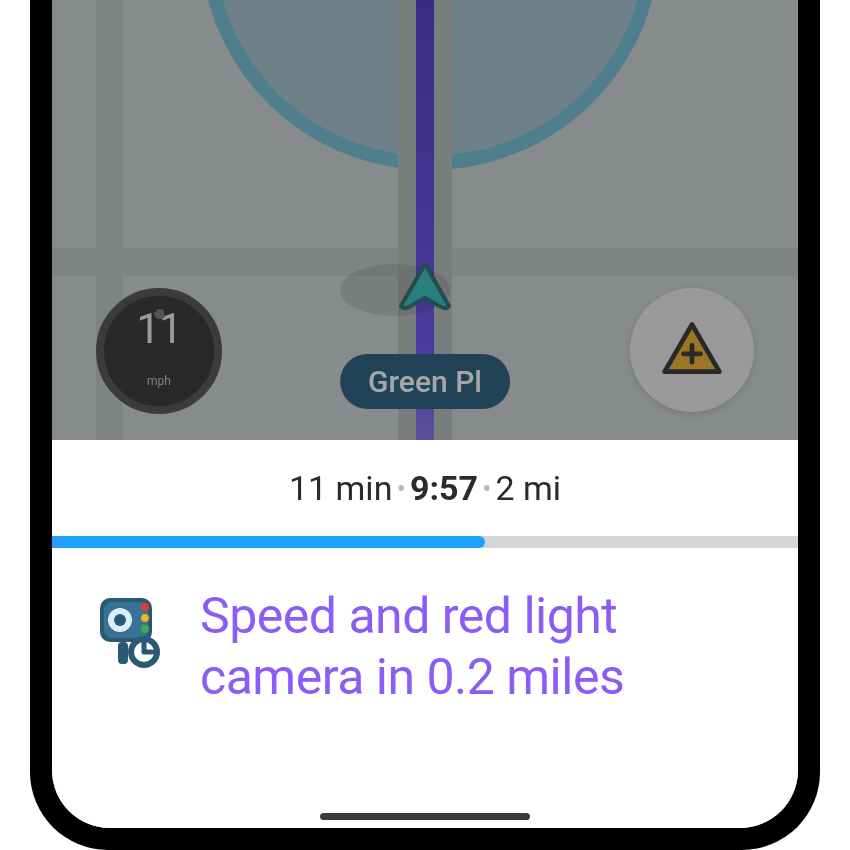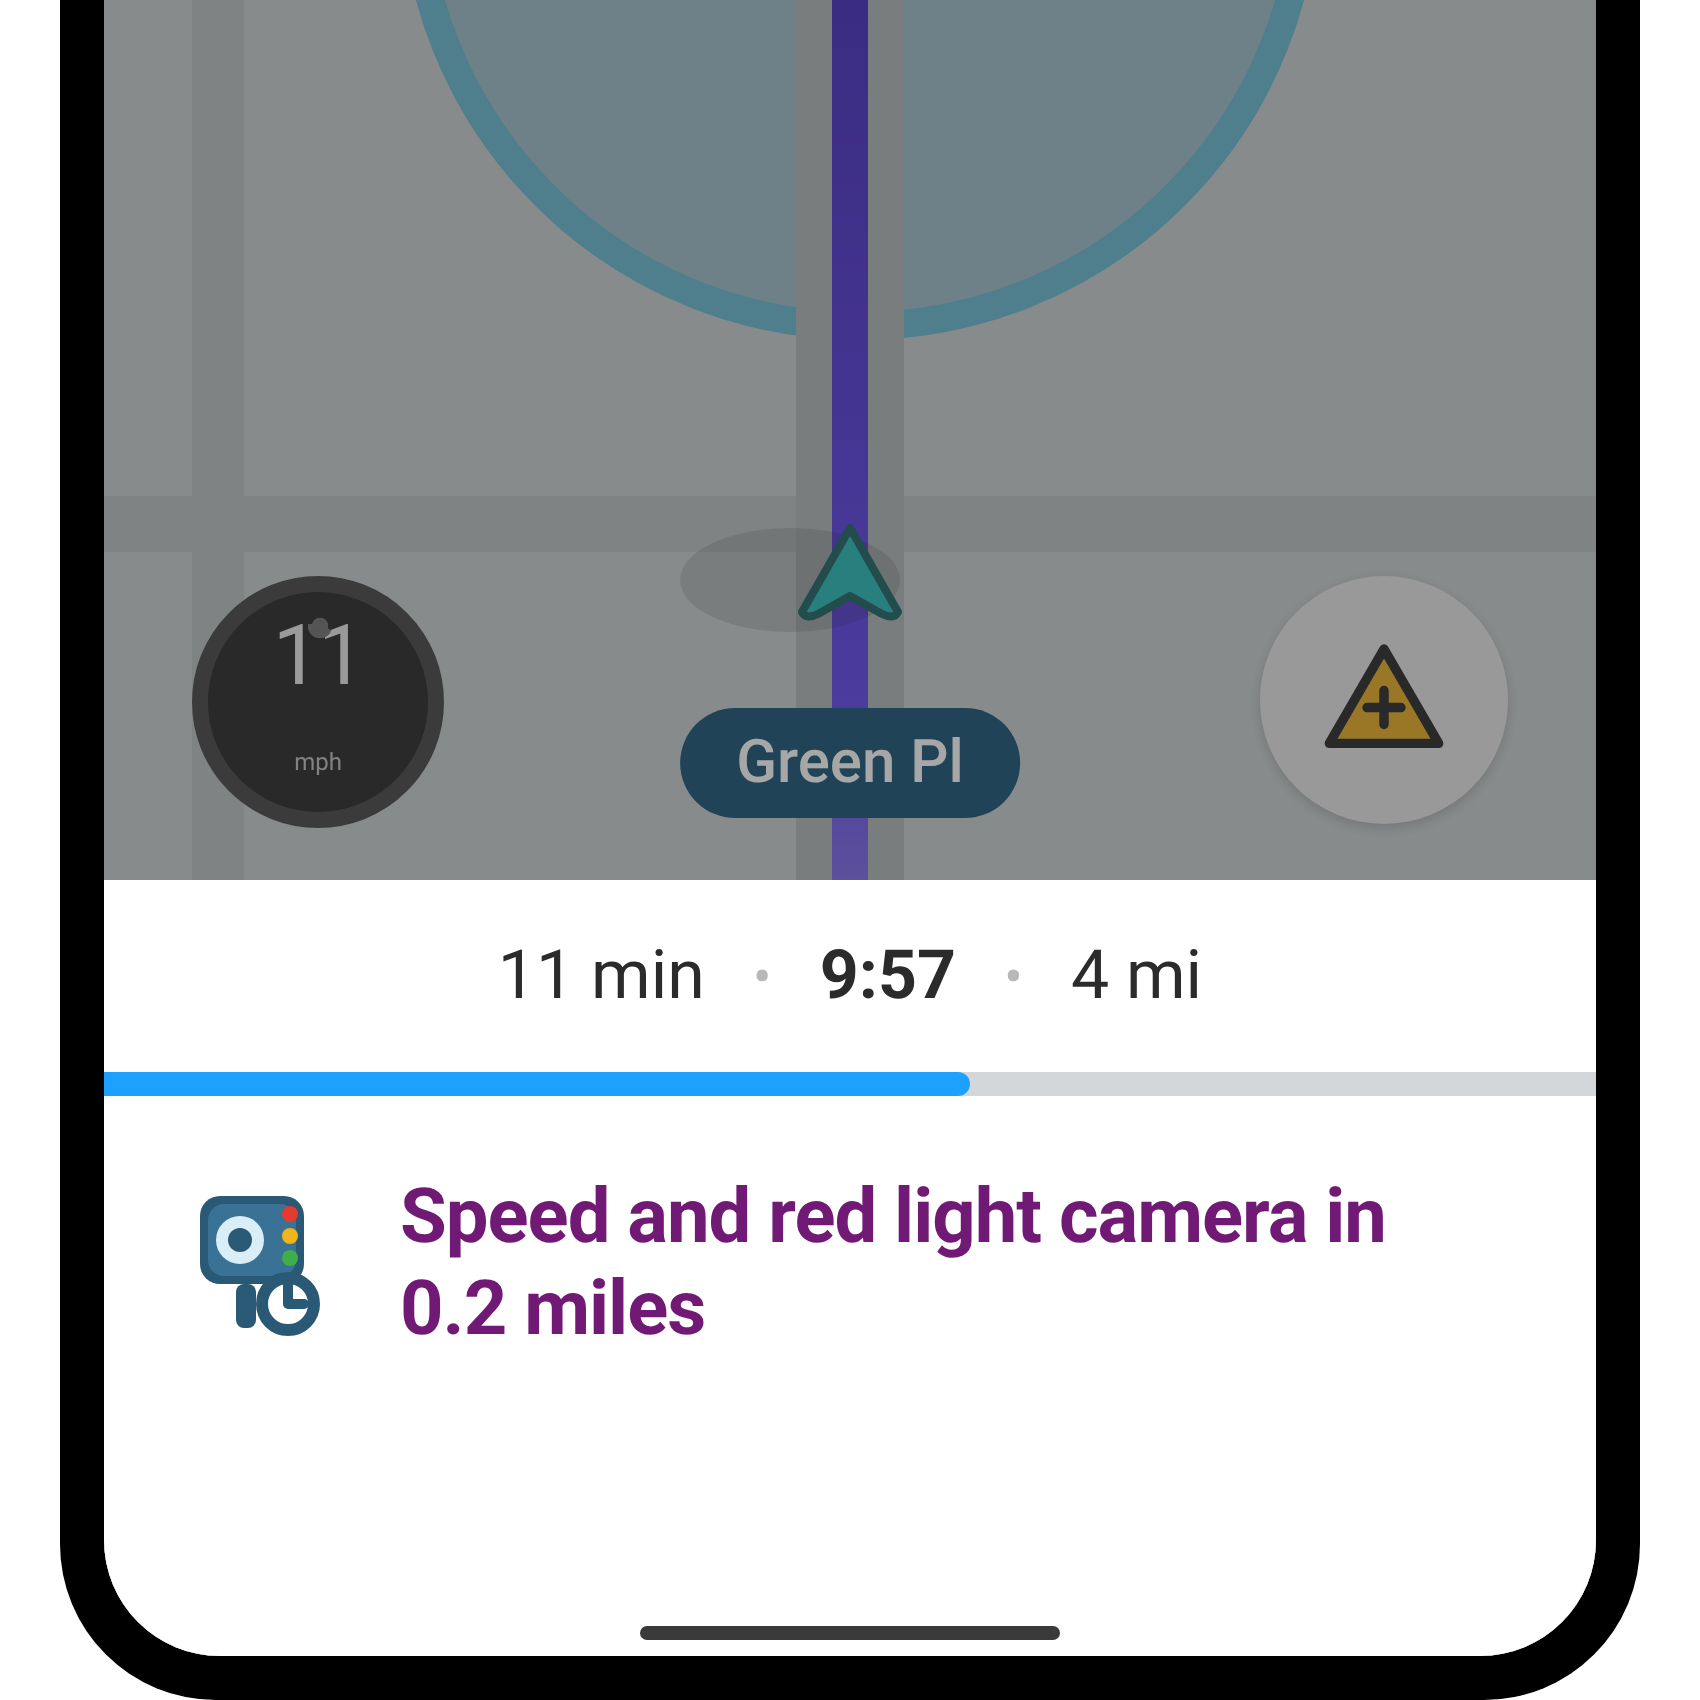--- a/index.html
+++ b/index.html
@@ -178,21 +178,21 @@
     position: absolute;
     left: 0; right: 0; bottom: 0;
     height: 388px;
     background: #fff;
     z-index: 100;
   }
   .eta-row {
     display: flex;
     align-items: center;
     justify-content: center;
-    gap: 24px;
+    gap: 4px;
     padding-top: 28px;
     font-size: 34px;
     color: #2b2b2b;
   }
   .eta-row .sep { color: #b8b8b8; font-size: 28px; }
   .eta-row .bold { font-weight: 700; }
   .progress-wrap {
     margin-top: 28px;
     width: 100%;
     height: 12px;
@@ -210,23 +210,23 @@
     align-items: flex-start;
     gap: 28px;
     padding: 38px 44px 0 44px;
   }
   .alert-icon {
     flex: 0 0 76px;
     width: 76px; height: 76px;
     margin-top: 6px;
   }
   .alert-text {
-    font-size: 38px;
-    font-weight: 700;
-    color: #701a75;
+    font-size: 50px;
+    font-weight: 400;
+    color: #8b5cf6;
     line-height: 1.22;
     letter-spacing: -0.5px;
   }
   .home-indicator {
     position: absolute;
     bottom: 8px;
     left: 50%;
     transform: translateX(-50%);
     width: 210px; height: 7px;
     background: #3a3a3a;
@@ -290,21 +290,21 @@
 
       <div class="dim"></div>
     </div>
 
     <div class="panel">
       <div class="eta-row">
         <span>11 min</span>
         <span class="sep">•</span>
         <span class="bold">9:57</span>
         <span class="sep">•</span>
-        <span>4 mi</span>
+        <span>2 mi</span>
       </div>
 
       <div class="progress-wrap">
         <div class="progress-fill" style="width: 58%;"></div>
       </div>
 
       <div class="alert-row">
         <div class="alert-icon">
           <svg viewBox="0 0 76 76" width="76" height="76">
             <rect x="4" y="6" width="52" height="44" rx="10" fill="#2a5976"></rect>

